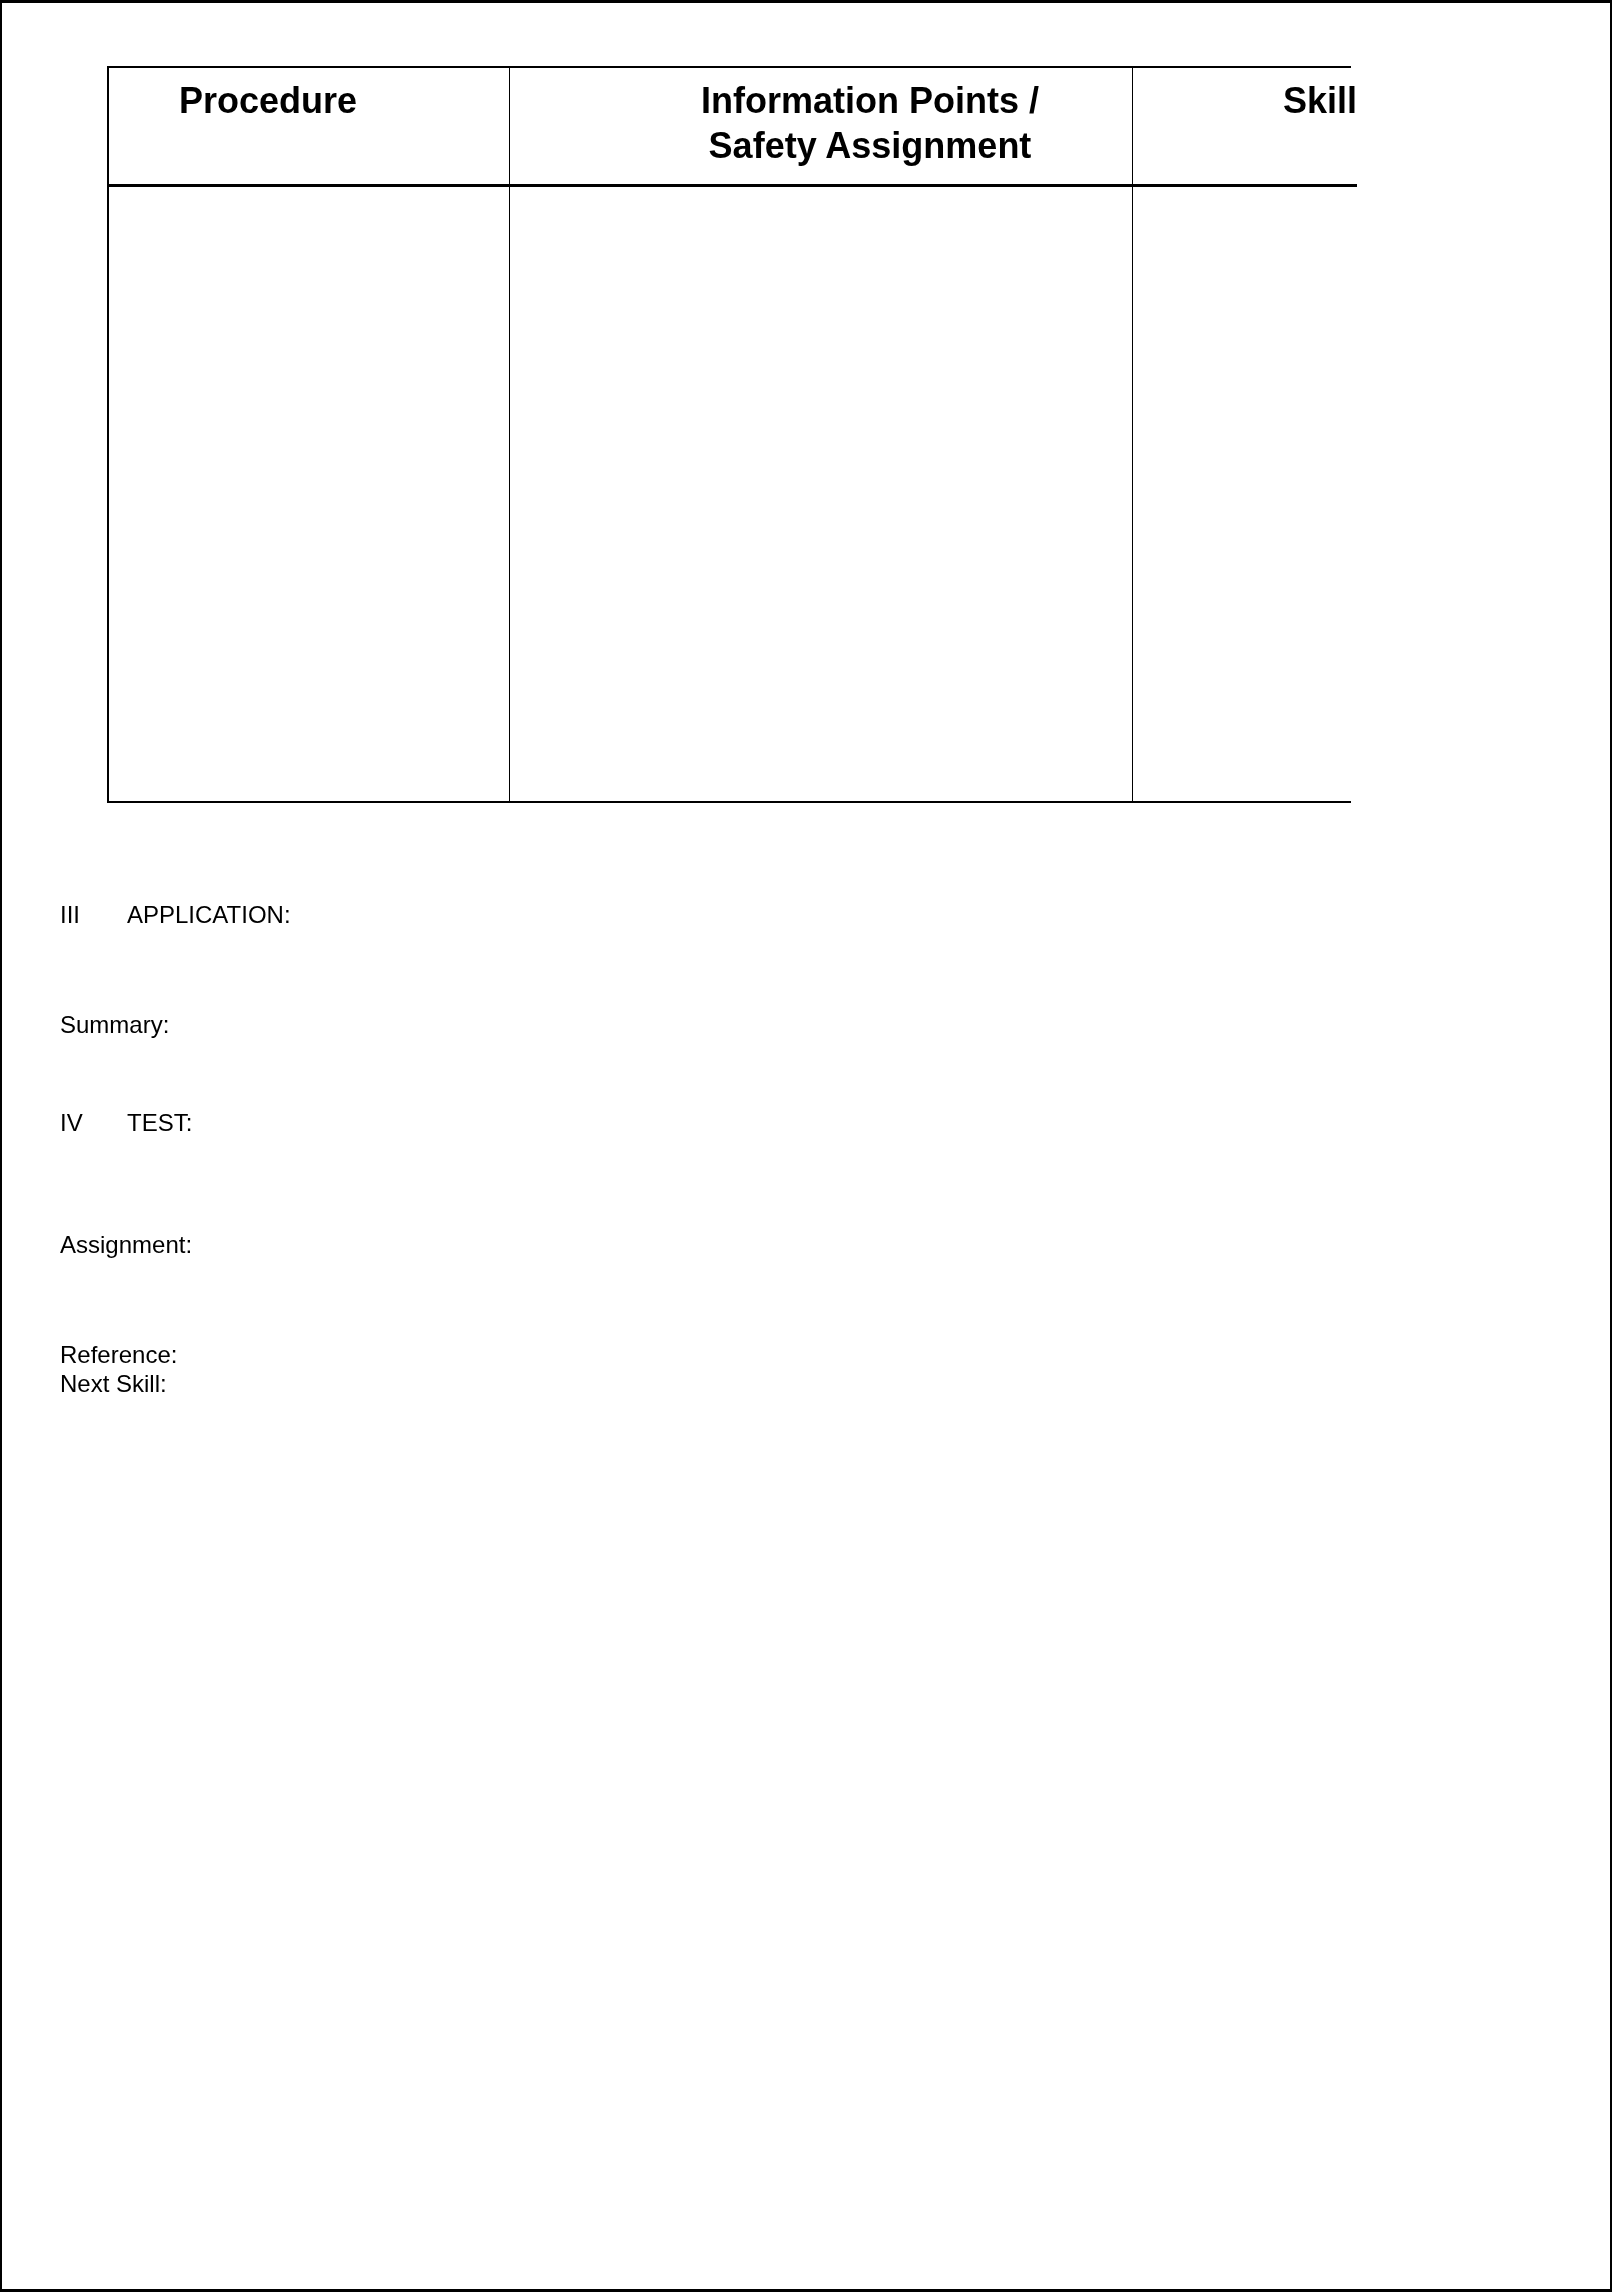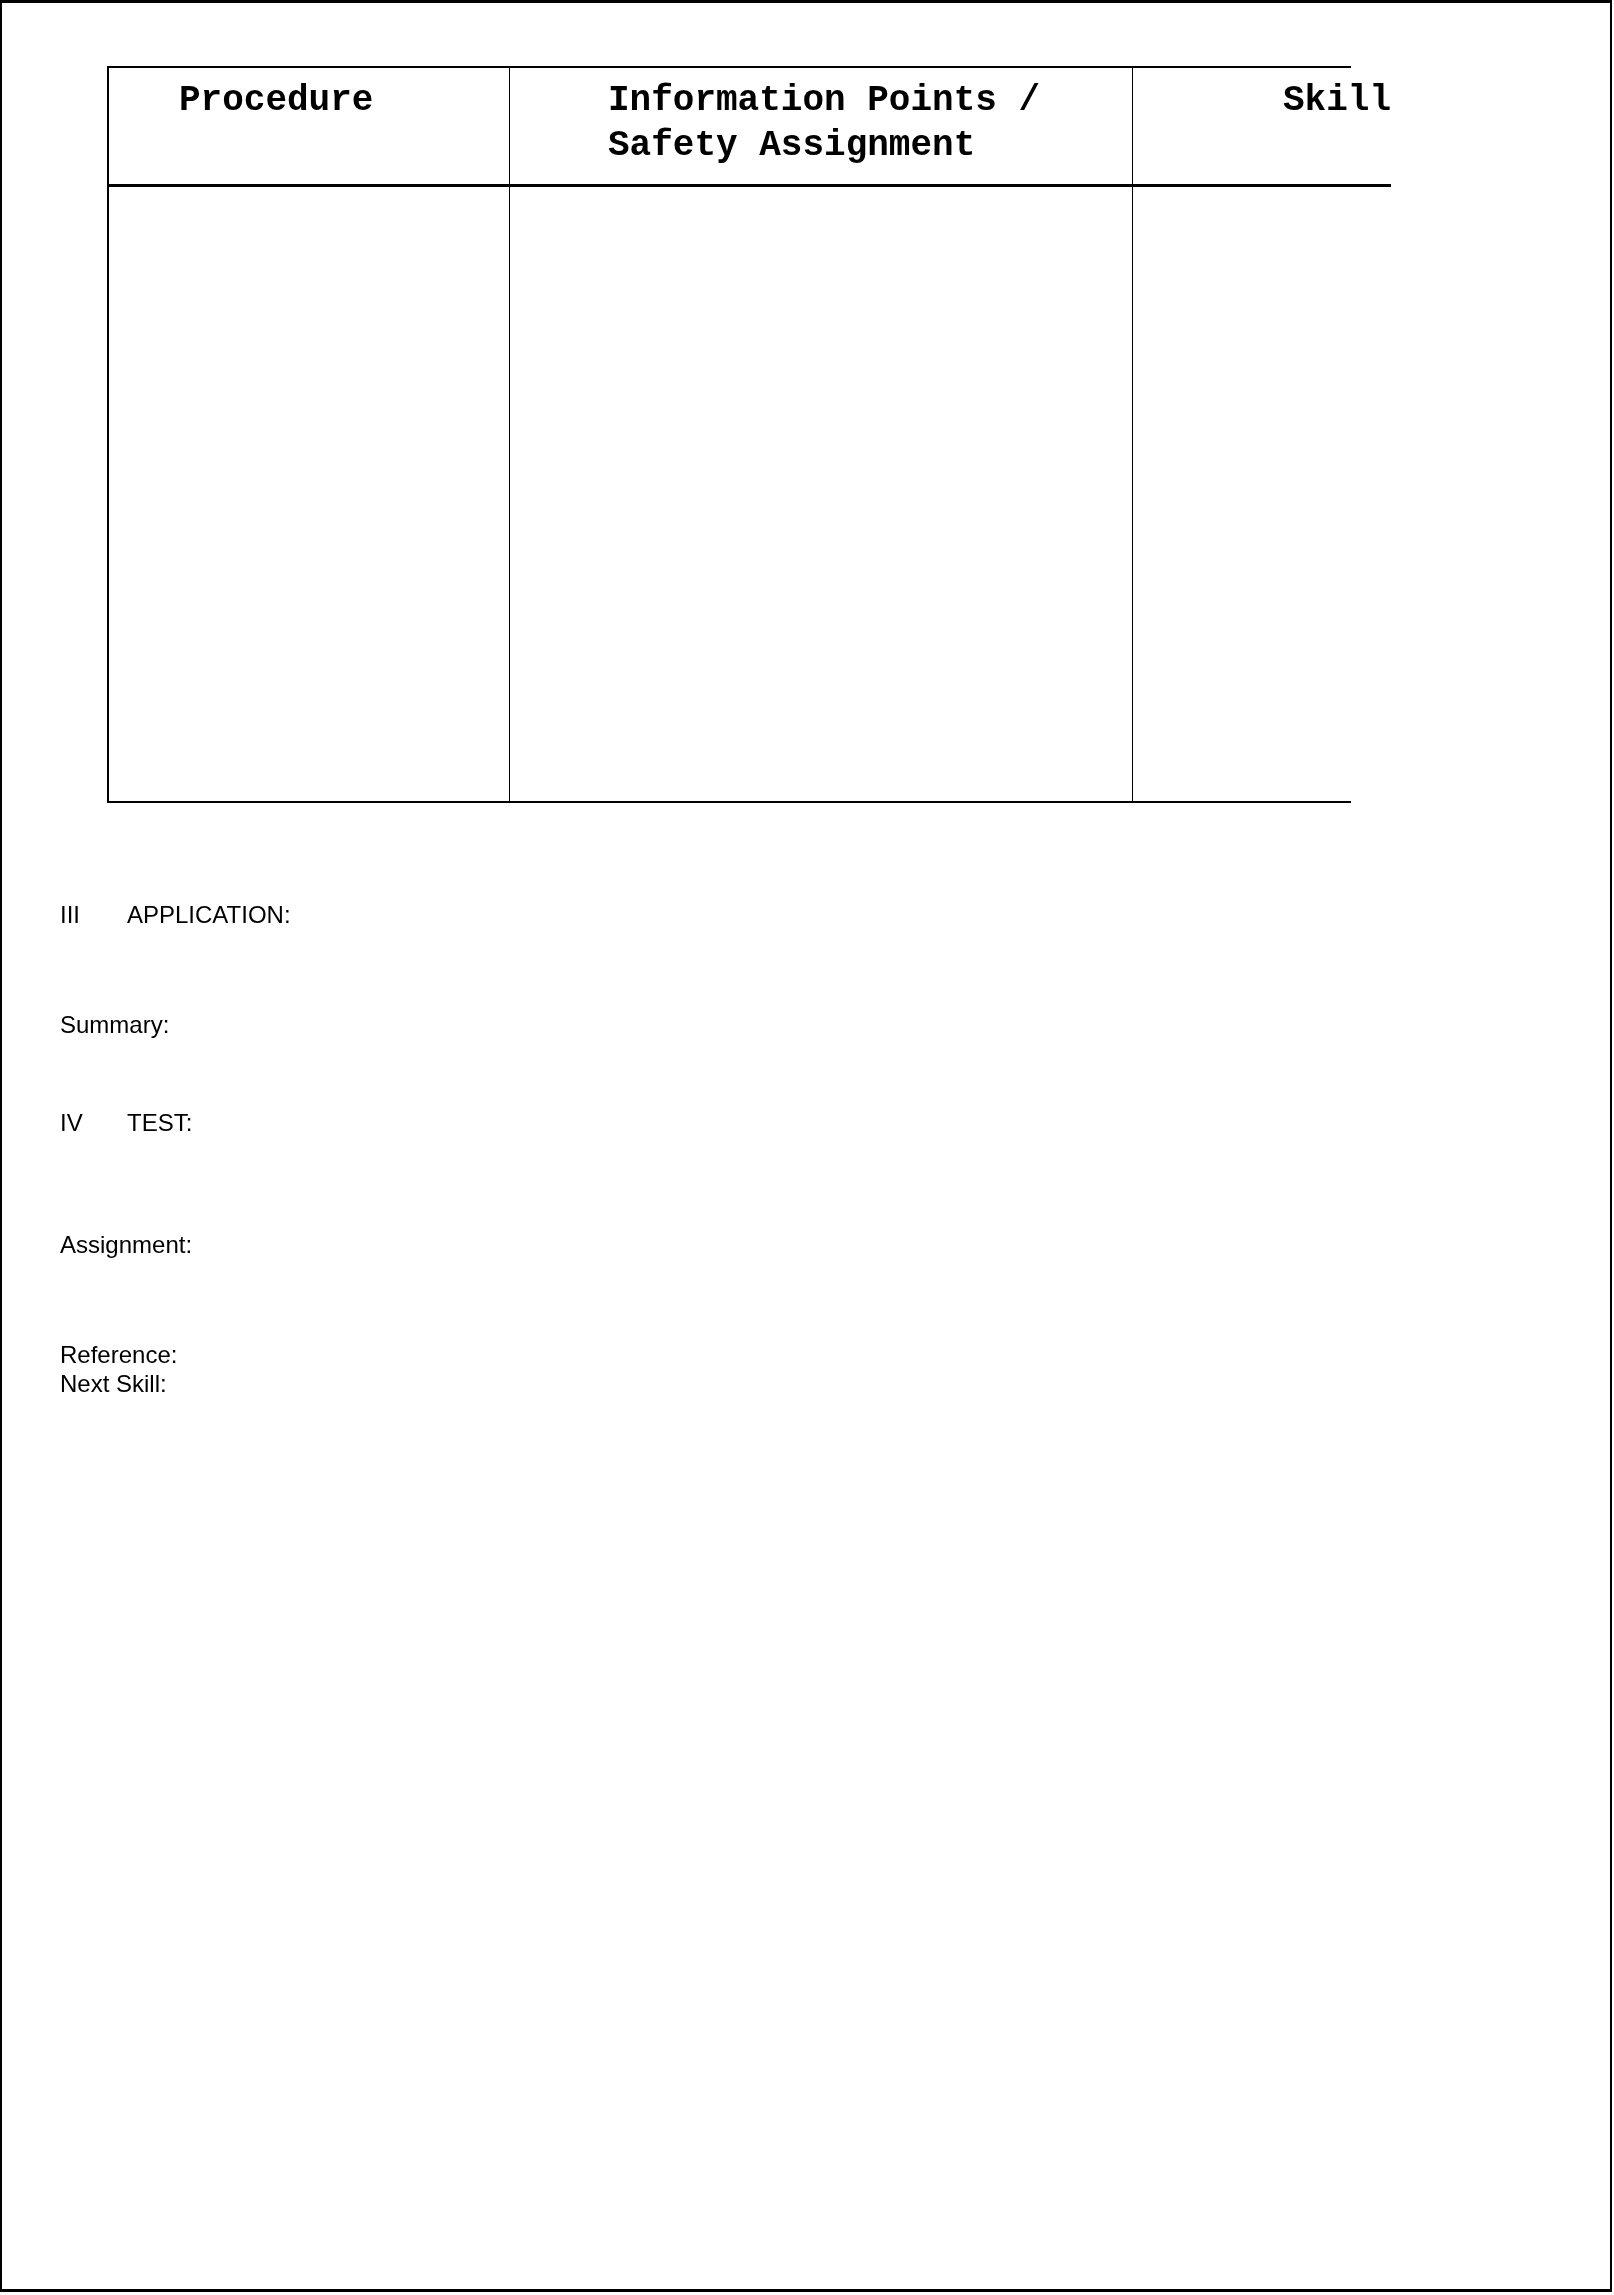--- a/index.html
+++ b/index.html
@@ -34,38 +34,37 @@
     position: absolute;
     left: 107px;
     top: 66px;
     width: 1244px;
     height: 737px;
     box-sizing: border-box;
     border: 2.2px solid #000000;
     display: grid;
     grid-template-columns: 401px 623px 1fr;
     grid-template-rows: 119px 1fr;
-    font-family: Liberation Mono, monospace;
   }
   .doc-table .cell {
     box-sizing: border-box;
     background: #ffffff;
   }
   .doc-table .col1, .doc-table .col2 {
     border-right: 1.5px solid #000000;
   }
   .doc-table .header {
     border-bottom: 3px solid #000000;
     font-weight: bold;
     font-size: 36px;
     line-height: 45px;
     padding-top: 9.7px;
   }
   .doc-table .header.col1 { padding-left: 70px; }
-  .doc-table .header.col2 { padding-left: 98px; }
+  .doc-table .header.col2 { padding-left: 98px; text-align: center; }
   .doc-table .header.col3 { padding-left: 150px; }
   
   .heading {
     position: absolute;
     left: 60px;
     font-weight: normal;
     font-size: 24px;
     line-height: 45px;
     white-space: nowrap;
   }

